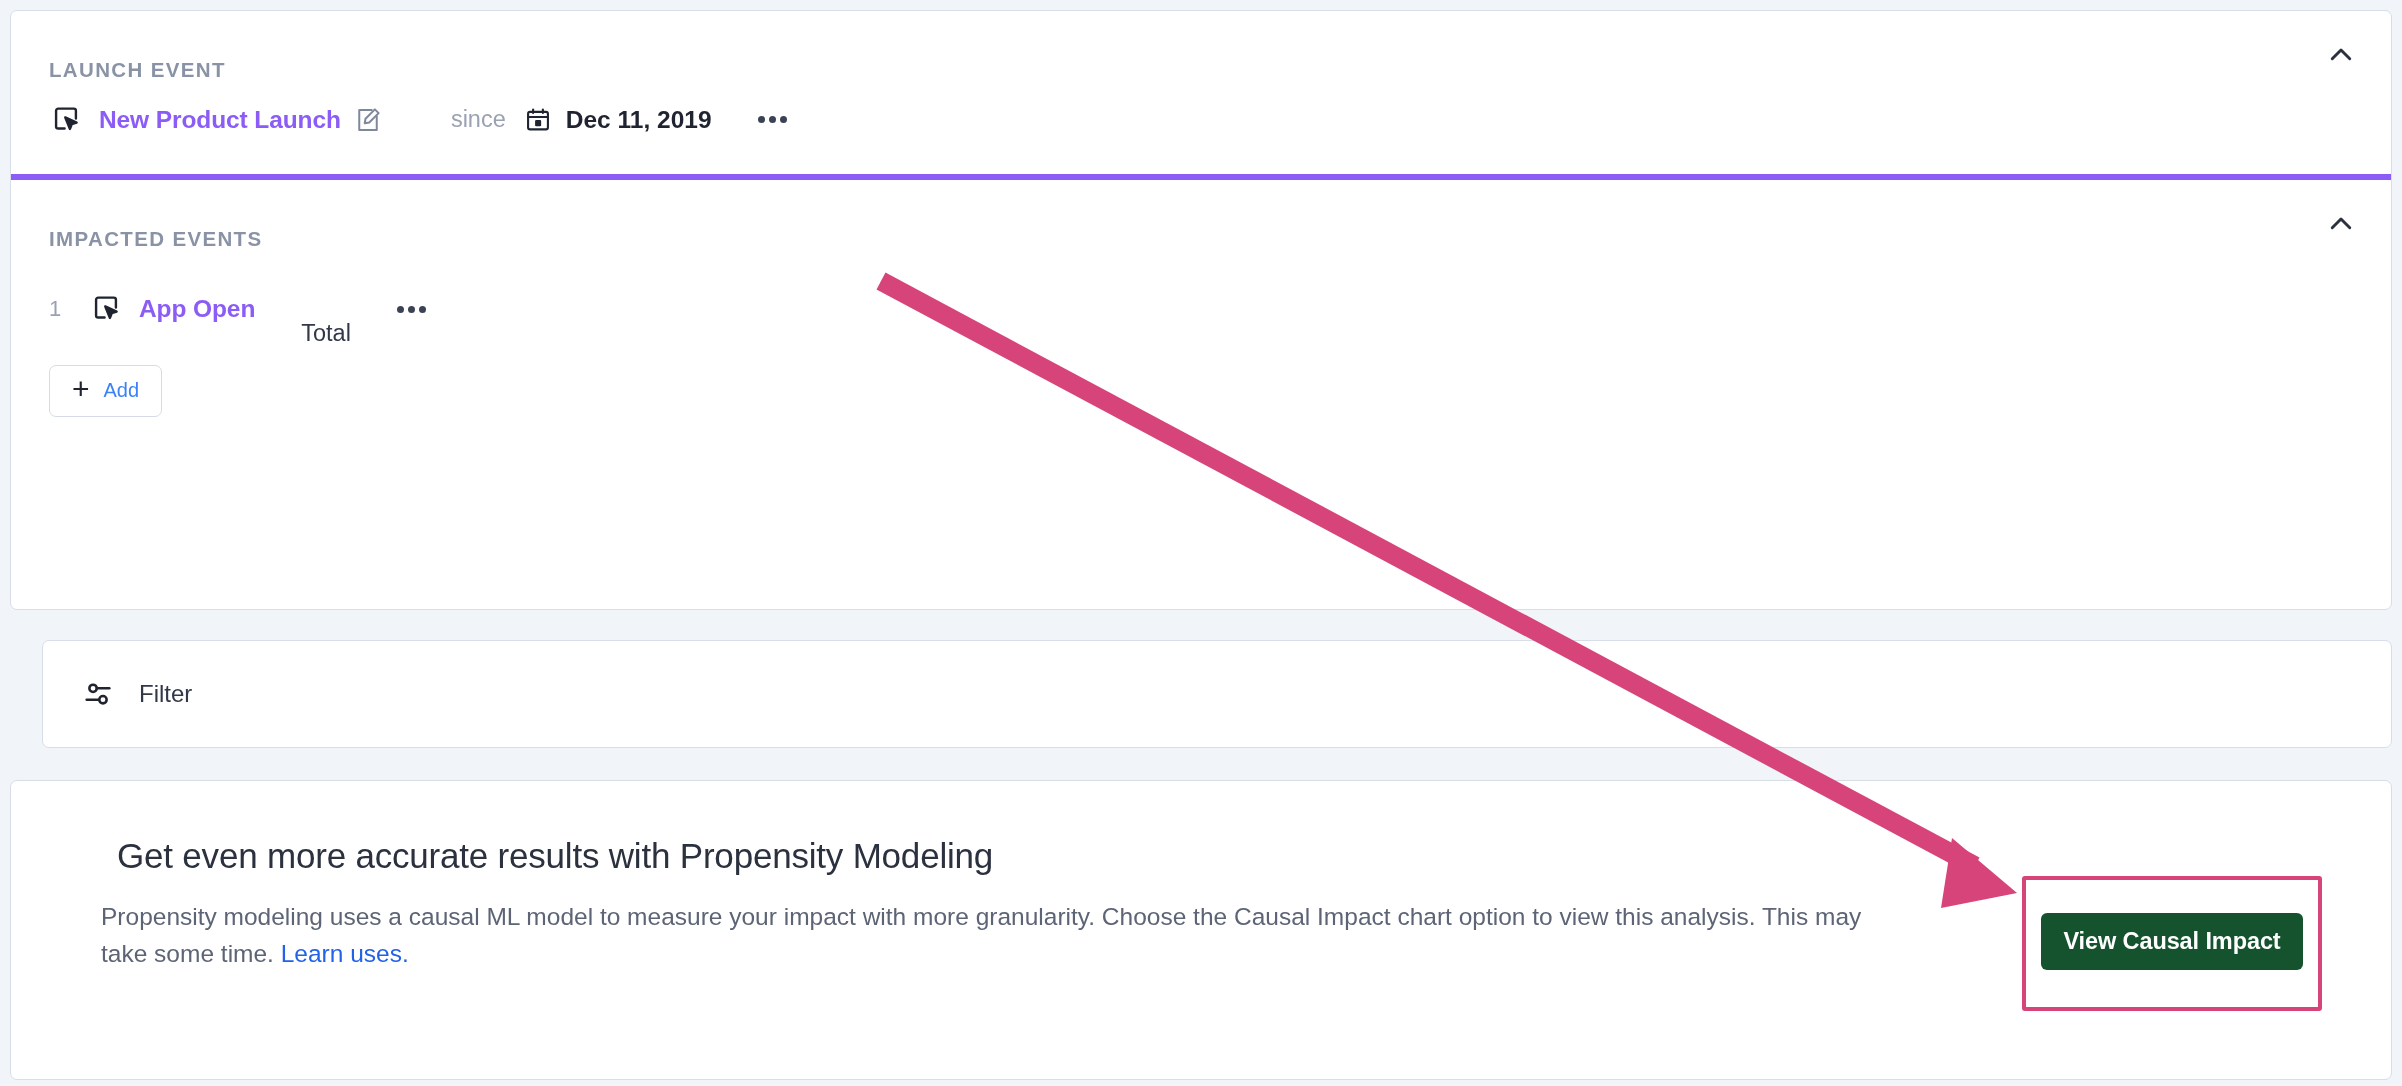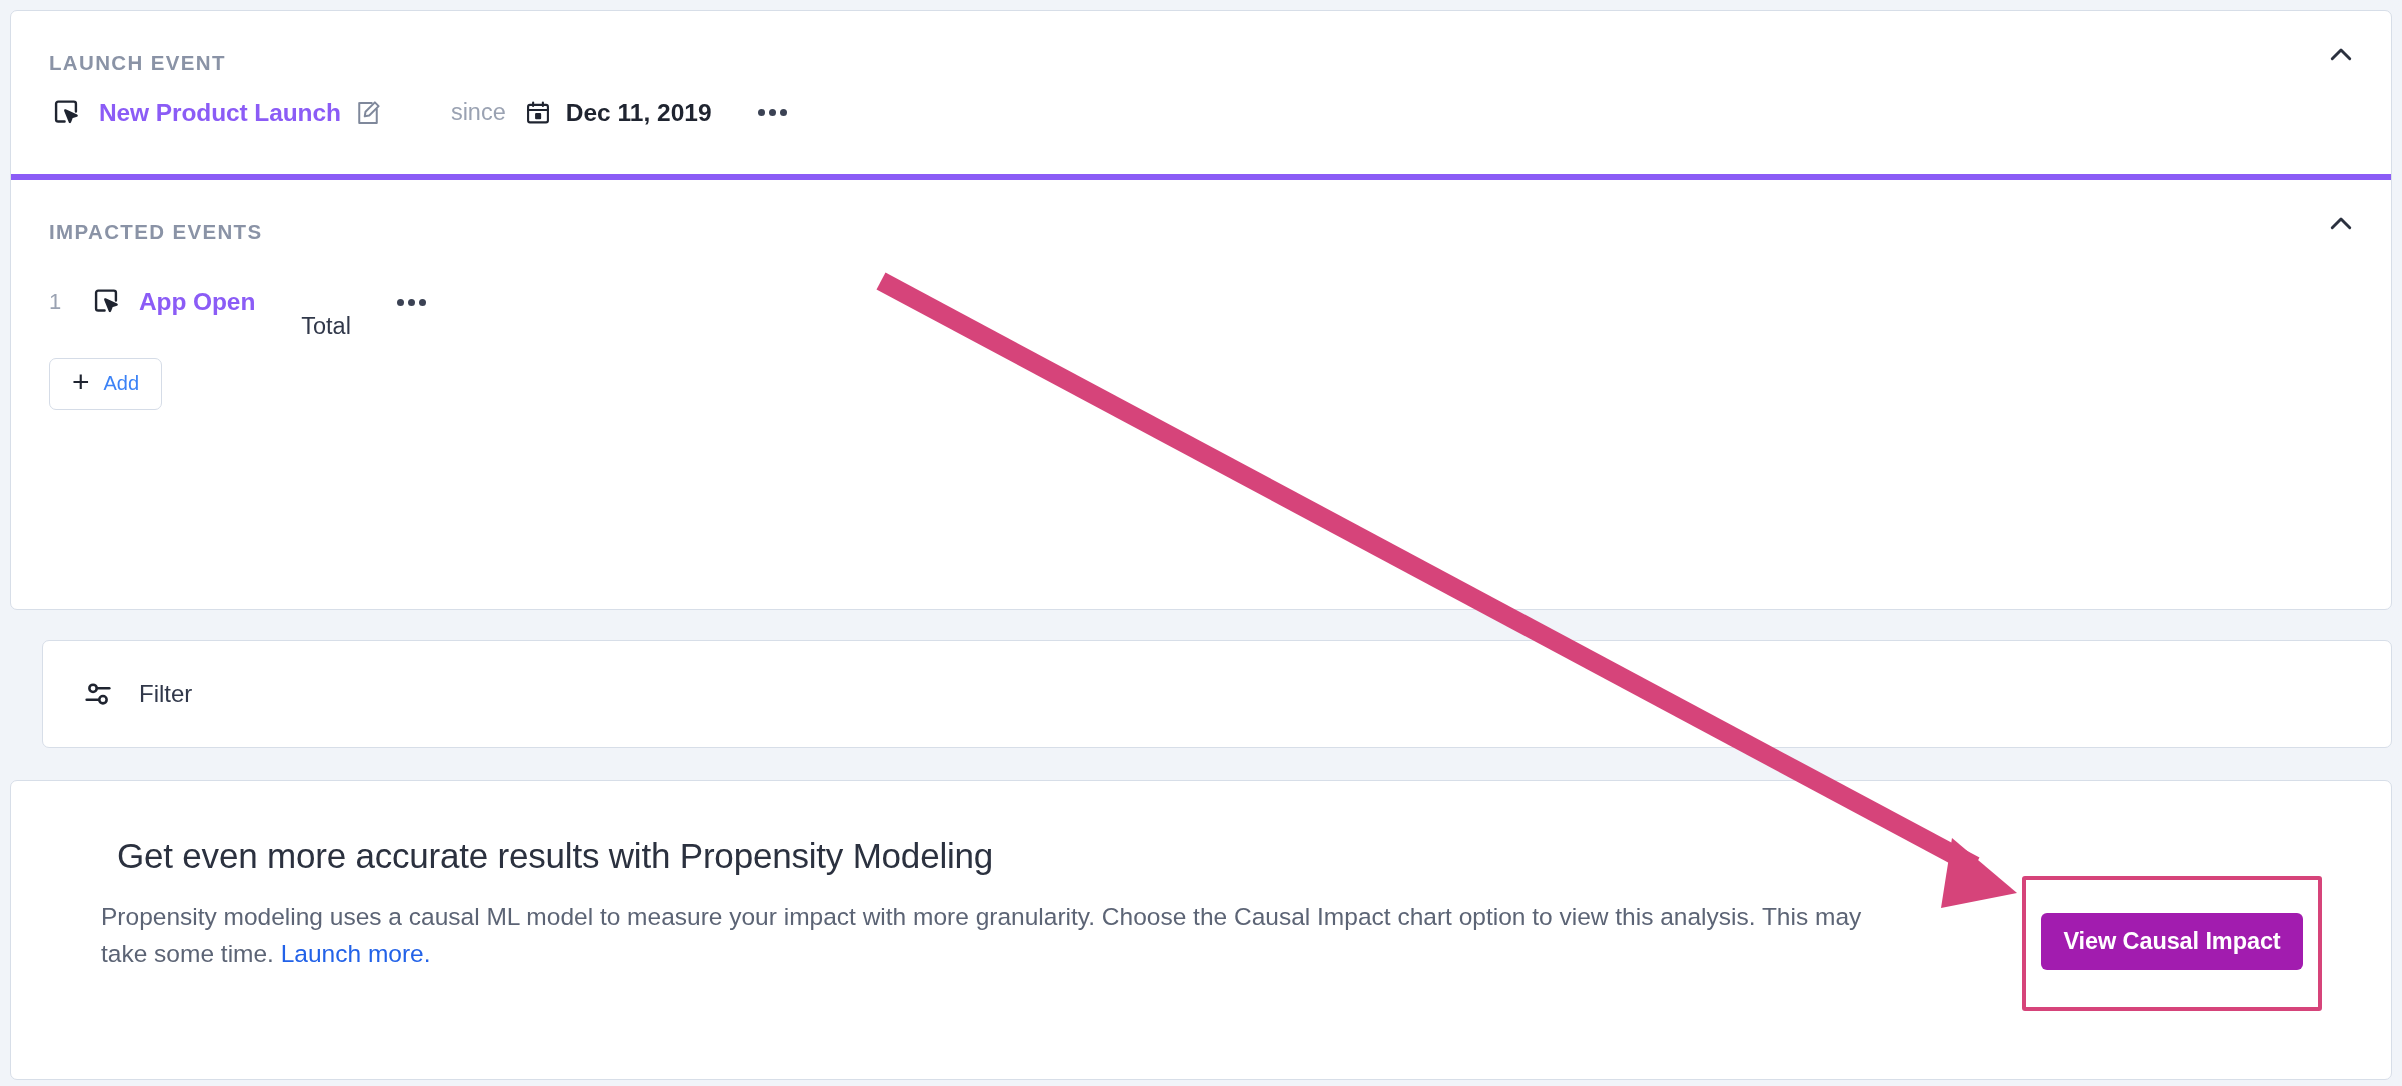--- a/index.html
+++ b/index.html
@@ -23,21 +23,21 @@
     left: 10px;
     right: 10px;
     background: #ffffff;
     border: 1px solid #d7dee8;
     border-radius: 7px;
   }
 
   
   .section {
     position: relative;
-    padding: 8px 38px;
+    padding: 15px 38px;
   }
   .section + .section { border-top: 6px solid #8b5cf6; }
 
   .sec-label {
     font-size: 20.5px;
     font-weight: bold;
     letter-spacing: 1.35px;
     color: #8a93a6;
     padding-top: 34px;
     padding-bottom: 4px;
@@ -197,21 +197,21 @@
     border: 4px solid #d6447a;
     border-radius: 3px;
     z-index: 6;
   }
   .cta-btn {
     position: absolute;
     left: 2041px;
     top: 913px;
     width: 262px;
     height: 57px;
-    background: #a21caf;
+    background: #14532d;
     border: none;
     border-radius: 6px;
     color: #ffffff;
     font-family: "Liberation Sans", sans-serif;
     font-size: 23.5px;
     font-weight: bold;
     letter-spacing: -0.1px;
     cursor: pointer;
     z-index: 7;
   }
@@ -324,21 +324,21 @@
         </svg>
       </span>
       <span class="filter-label">Filter</span>
     </div>
   </div>
 
   <div class="card" style="top:780px; height:300px;">
     <div class="promo-inner">
       <h2 class="promo-title">Get even more accurate results with Propensity Modeling</h2>
       <p class="promo-body">
-        <span>Propensity modeling uses a causal ML model to measure your impact with more granularity. Choose the Causal Impact chart option to view this analysis. This may take some time. </span><a class="promo-link">Launch more.</a>
+        <span>Propensity modeling uses a causal ML model to measure your impact with more granularity. Choose the Causal Impact chart option to view this analysis. This may take some time. </span><a class="promo-link">Learn uses.</a>
       </p>
     </div>
   </div>
 
   <button class="cta-btn">View Causal Impact</button>
 
   <div class="cta-highlight"></div>
 
   <svg class="anno-arrow" viewBox="0 0 2402 1086">
     <line x1="881" y1="281" x2="1975" y2="866" stroke="#d6447a" stroke-width="19" stroke-linecap="butt"></line>

